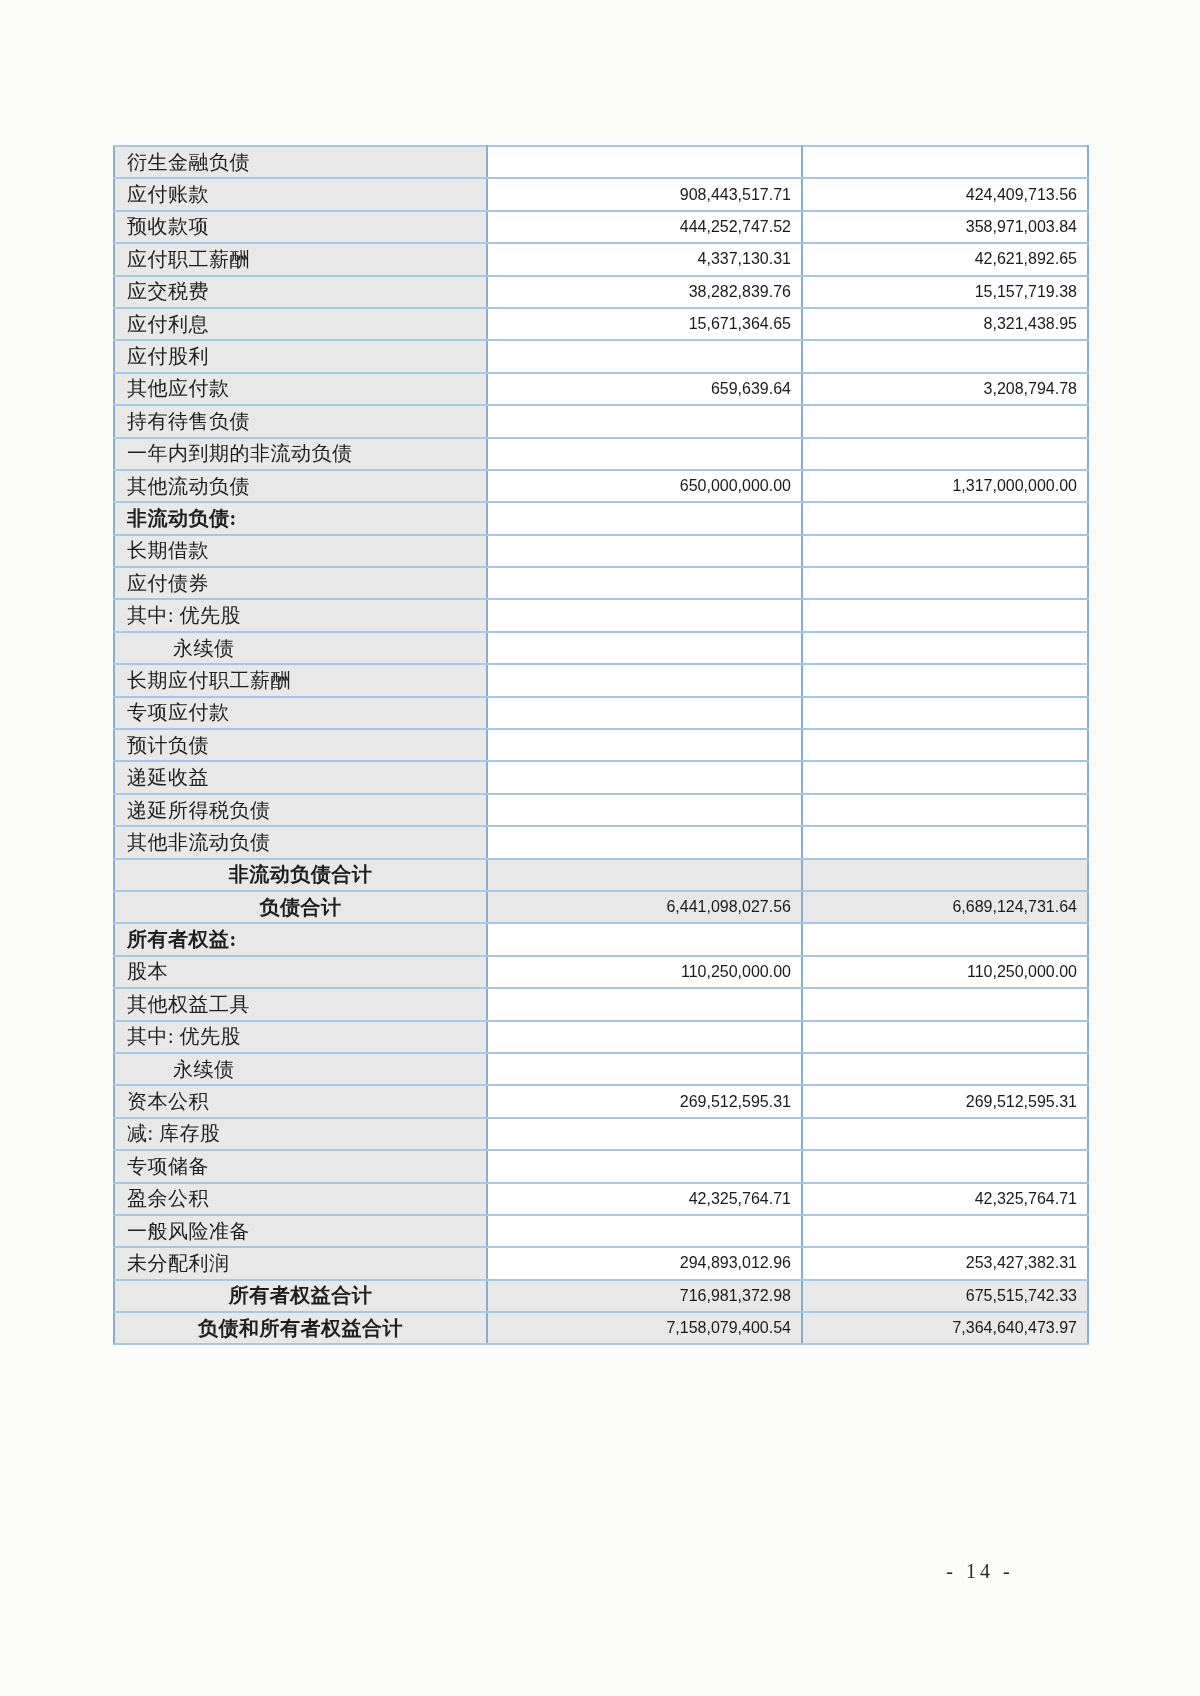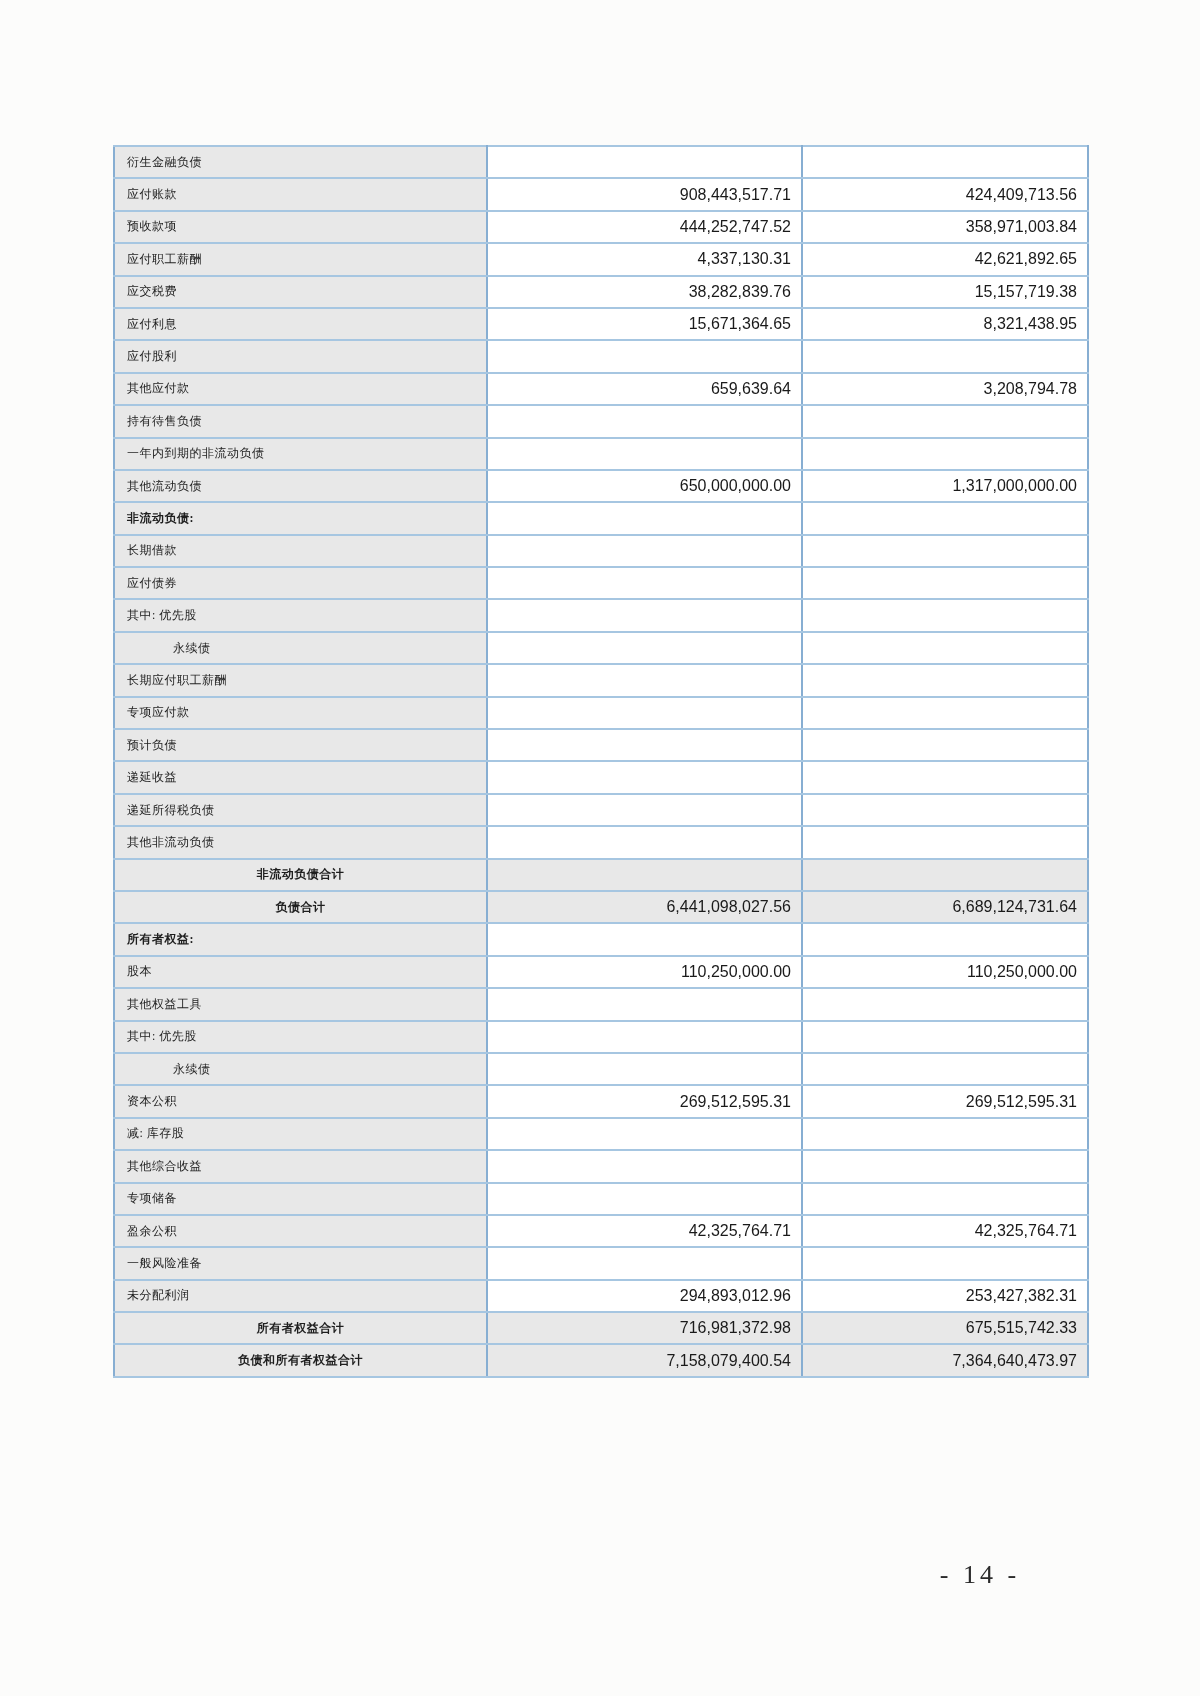--- a/index.html
+++ b/index.html
@@ -35,21 +35,21 @@
     border-right: 2px solid #87aed2;
     padding: 0;
     vertical-align: middle;
     overflow: hidden;
     white-space: nowrap;
   }
   td.label {
     background: #e8e8e8;
     padding-left: 12px;
     font-family: "Liberation Serif", "DejaVu Serif", serif;
-    font-size: 12px;
+    font-size: 20px;
     color: #1e1e1e;
     letter-spacing: 0.5px;
   }
   td.label.indent { padding-left: 58px; }
   td.val {
     background: #ffffff;
     text-align: right;
     padding-right: 10px;
     font-family: "Liberation Sans", "DejaVu Sans", sans-serif;
     font-size: 16px;
@@ -62,21 +62,21 @@
     padding-left: 0;
   }
   tr.total td.val { background: #e8e8e8; }
   .page-number {
     position: absolute;
     left: 905px;
     top: 1560px;
     width: 150px;
     text-align: center;
     font-family: "Liberation Serif", "DejaVu Serif", serif;
-    font-size: 26px;
+    font-size: 20px;
     color: #2b2b2b;
     letter-spacing: 4px;
   }
 </style>
 </head>
 <body>
 
 <div class="page">
   <table class="balance-table">
     <colgroup>
@@ -234,25 +234,20 @@
           <td class="label">资本公积</td>
           <td class="val">269,512,595.31</td>
           <td class="val">269,512,595.31</td>
         </tr>
         <tr class="item">
           <td class="label">减: 库存股</td>
           <td class="val"></td>
           <td class="val"></td>
         </tr>
         <tr class="item">
-          <td class="label">其他综合收益</td>
-          <td class="val"></td>
-          <td class="val"></td>
-        </tr>
-        <tr class="item">
           <td class="label">专项储备</td>
           <td class="val"></td>
           <td class="val"></td>
         </tr>
         <tr class="item">
           <td class="label">盈余公积</td>
           <td class="val">42,325,764.71</td>
           <td class="val">42,325,764.71</td>
         </tr>
         <tr class="item">

